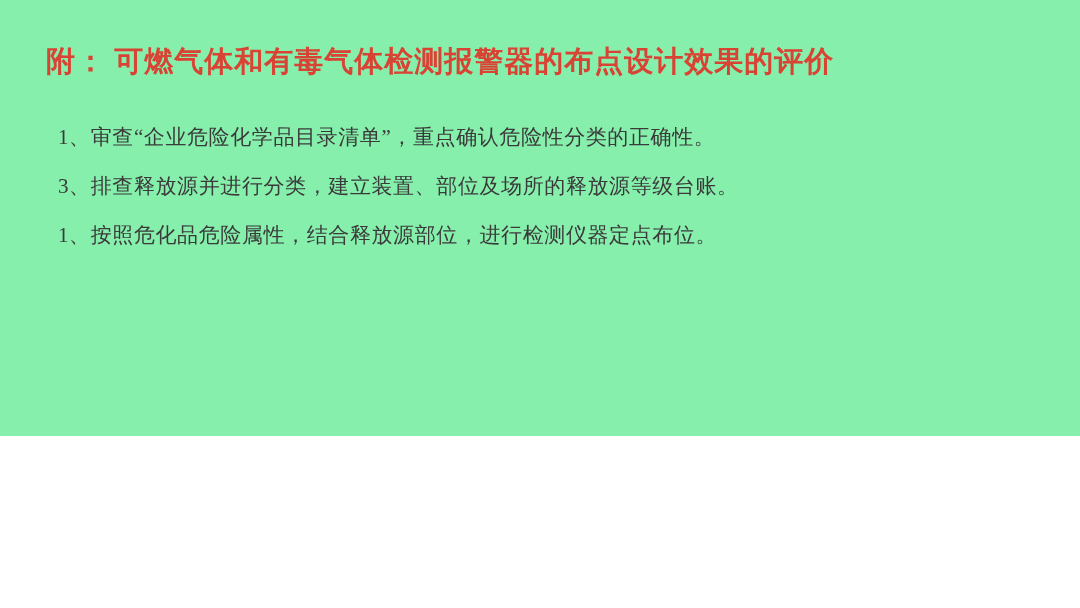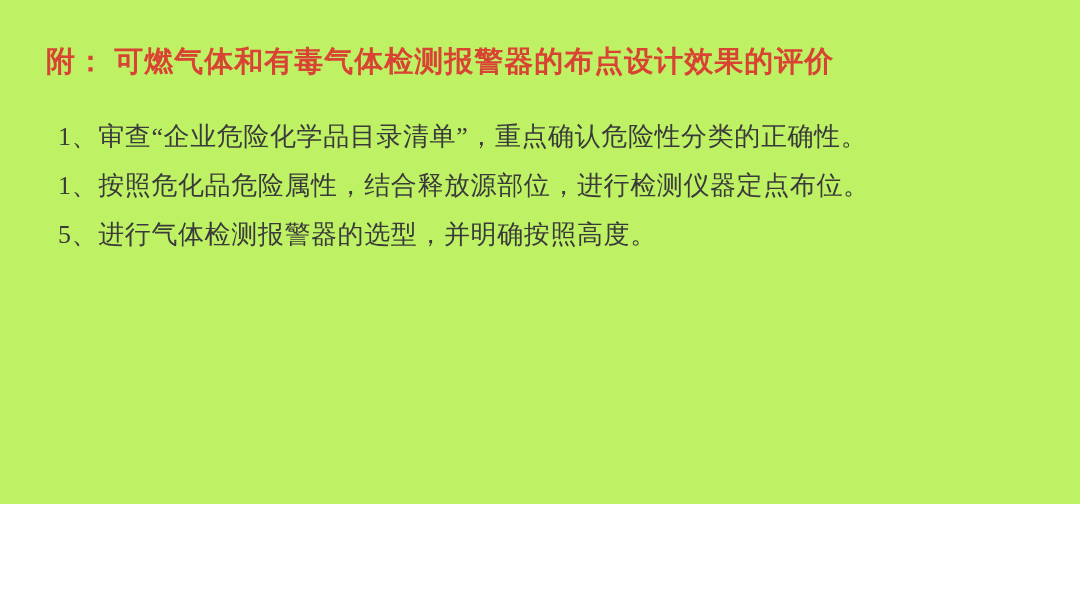--- a/index.html
+++ b/index.html
@@ -9,61 +9,61 @@
   body {
     width: 1080px;
     height: 608px;
     background: #ffffff;
     font-family: "Liberation Serif", serif;
     overflow: hidden;
   }
   .slide {
     position: relative;
     width: 1080px;
-    height: 504px;
+    height: 436px;
     box-sizing: border-box;
-    background: #bef264;
+    background: #86efac;
   }
   .title {
     position: absolute;
     left: 46px;
     top: 42px;
     font-family: "Liberation Serif", serif;
     font-size: 29px;
     font-weight: bold;
     color: #d94334;
     letter-spacing: 1px;
     white-space: nowrap;
   }
   .body-block {
     position: absolute;
     left: 58px;
     top: 118px;
     width: 970px;
   }
   .para {
     font-family: "Liberation Serif", serif;
-    font-size: 26px;
+    font-size: 21px;
     color: #3a3a3a;
     line-height: 38px;
     letter-spacing: 0.6px;
     margin: 0 0 11px 0;
     text-align: justify;
     text-justify: inter-ideograph;
   }
   .para.multi {
     margin-bottom: 11px;
   }
 </style>
 </head>
 <body>
 
 <div class="slide">
 
   <div class="title">附： 可燃气体和有毒气体检测报警器的布点设计效果的评价</div>
 
   <div class="body-block">
     <p class="para">1、审查“企业危险化学品目录清单”，重点确认危险性分类的正确性。</p>
+    <p class="para">3、排查释放源并进行分类，建立装置、部位及场所的释放源等级台账。</p>
     <p class="para">1、按照危化品危险属性，结合释放源部位，进行检测仪器定点布位。</p>
-    <p class="para">5、进行气体检测报警器的选型，并明确按照高度。</p>
   </div>
 
 </div>
 
 </body></html>

